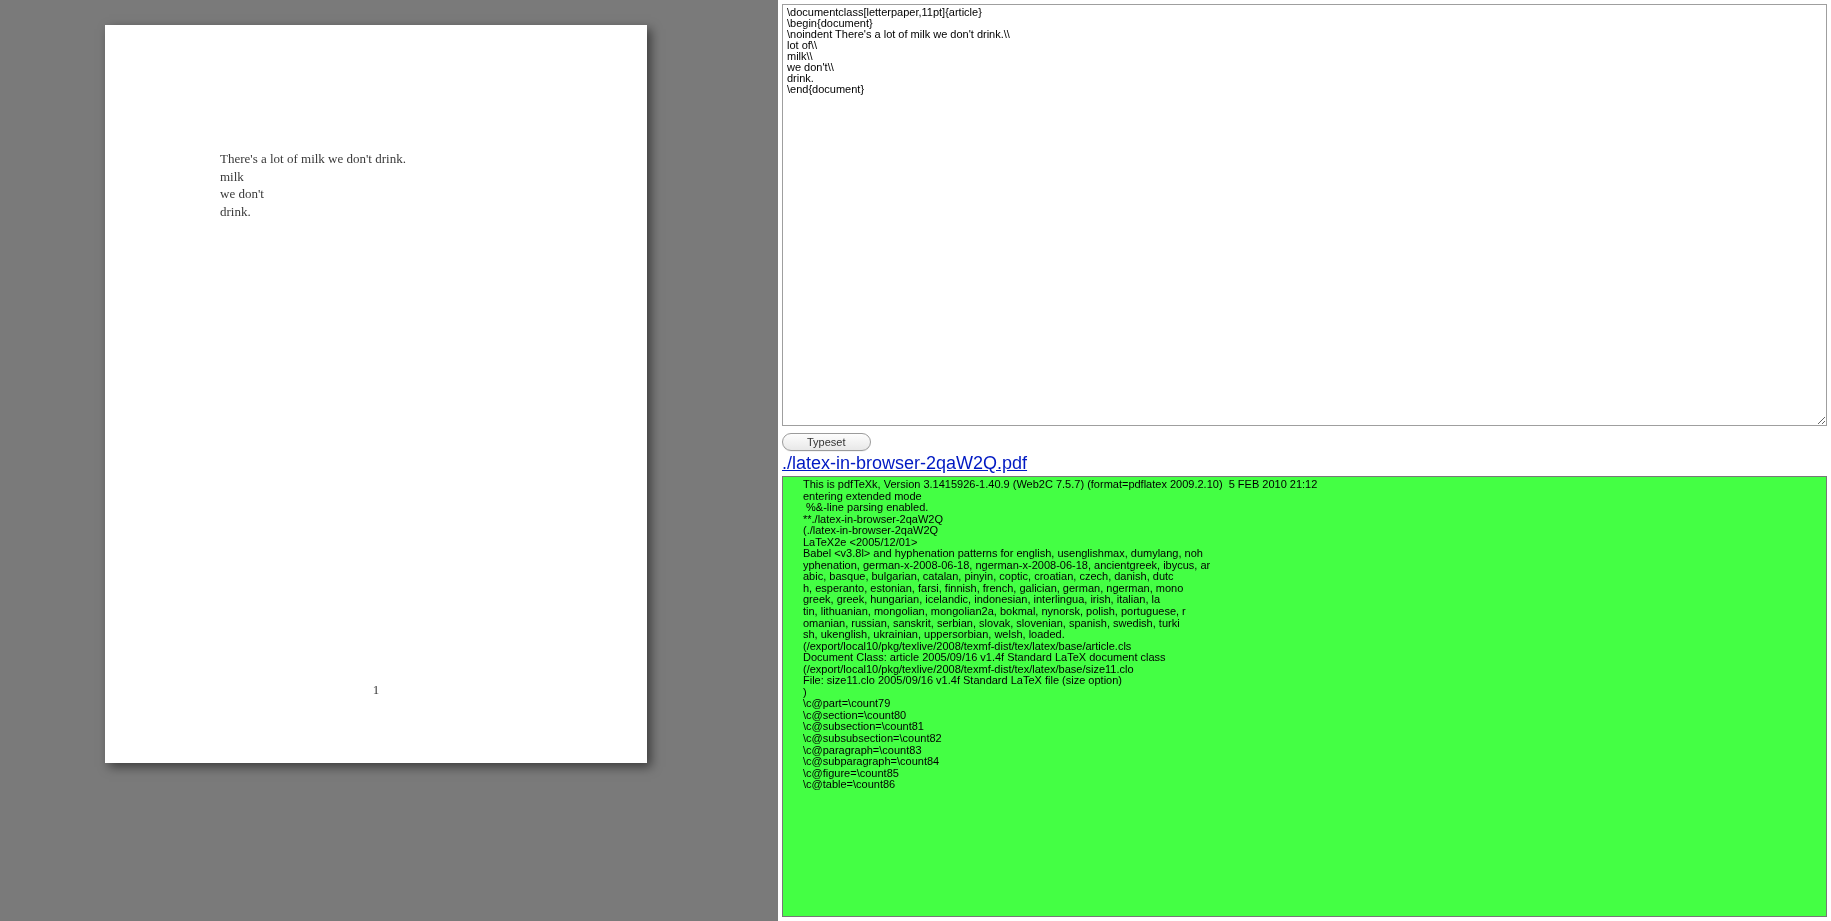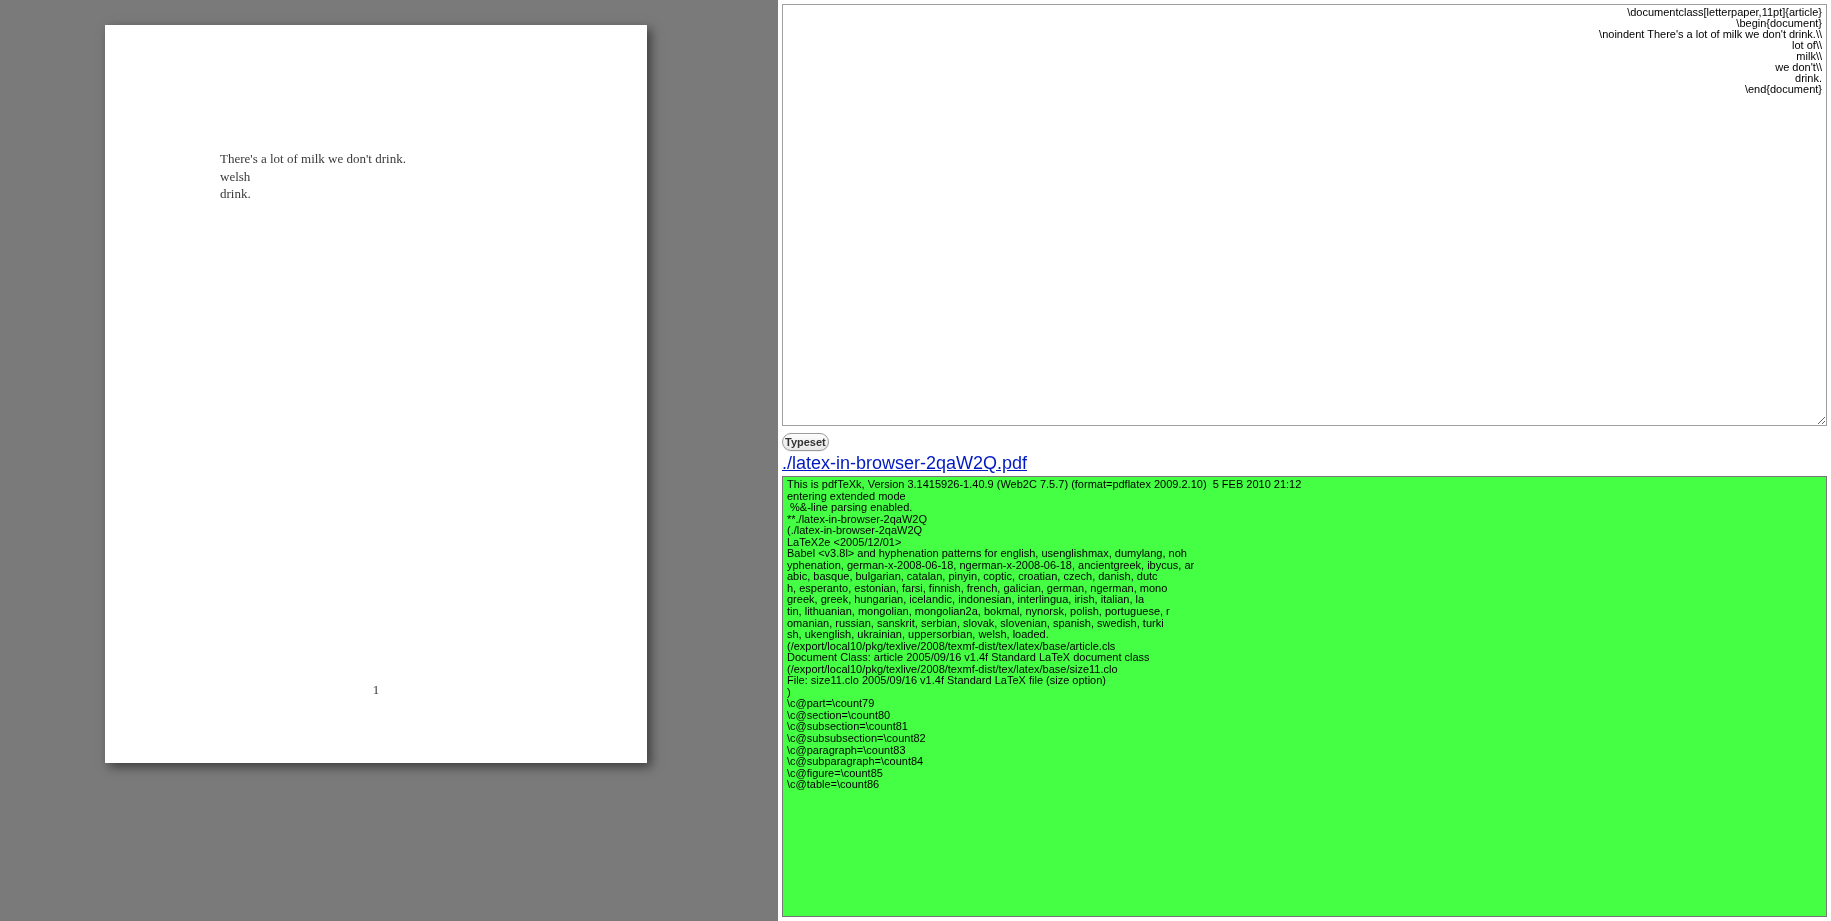--- a/index.html
+++ b/index.html
@@ -71,34 +71,33 @@
     border: 1px solid #9f9f9f;
     resize: both;
     font-family: "Lucida Grande", "Helvetica Neue", Arial, sans-serif;
     font-size: 11px;
     line-height: 1.0;
     padding: 2px 4px;
     box-sizing: border-box;
     color: #000;
     white-space: pre;
     overflow: auto;
-    text-align: right;
   }
   .controls {
     padding: 2px 4px 2px 4px;
   }
   button.typeset {
     font-family: "Lucida Grande", Arial, sans-serif;
     font-size: 11px;
-    font-weight: bold;
+    font-weight: normal;
     color: #333;
     background: linear-gradient(#fdfdfd, #e8e8e8);
     border: 1px solid #9b9b9b;
     border-radius: 11px;
-    padding: 2px 2px;
+    padding: 2px 24px;
     cursor: pointer;
     box-shadow: 0 1px 0 rgba(0,0,0,0.05);
   }
   .pdf-link {
     display: block;
     padding: 0 4px 2px 4px;
     font-size: 18px;
     color: #0019c3;
     text-decoration: underline;
   }
@@ -114,21 +113,21 @@
     box-sizing: border-box;
     background: #44ff44;
     border: 1px solid #777;
     font-family: "Lucida Grande", "Helvetica Neue", Arial, sans-serif;
     font-size: 11px;
     line-height: 1.05;
     color: #000;
     white-space: pre;
     overflow-y: scroll;
     overflow-x: hidden;
-    padding: 2px 4px;
+    padding: 2px 20px;
   }
   
   .log::-webkit-scrollbar { width: 16px; }
   .log::-webkit-scrollbar-track { background: #e9e9e9; border-left:1px solid #bfbfbf; }
   .log::-webkit-scrollbar-thumb {
     background: linear-gradient(to right,#9cc7ff,#4b8dff,#9cc7ff);
     border: 1px solid #356ac0;
     border-radius: 8px;
   }
   .log::-webkit-scrollbar-button {
@@ -139,21 +138,22 @@
 </style>
 </head>
 <body>
 
 <div class="container">
 
   <div class="preview-pane">
     <div class="page">
       <div class="page-body">
         <div>There's a lot of milk we don't drink.</div>
-        <div>welsh</div>
+        <div>milk</div>
+        <div>we don't</div>
         <div>drink.</div>
       </div>
       <div class="page-number">1</div>
     </div>
   </div>
 
   <div class="right-pane">
     <div class="source-area">
       <textarea class="source" style="">\documentclass[letterpaper,11pt]{article}
 \begin{document}

